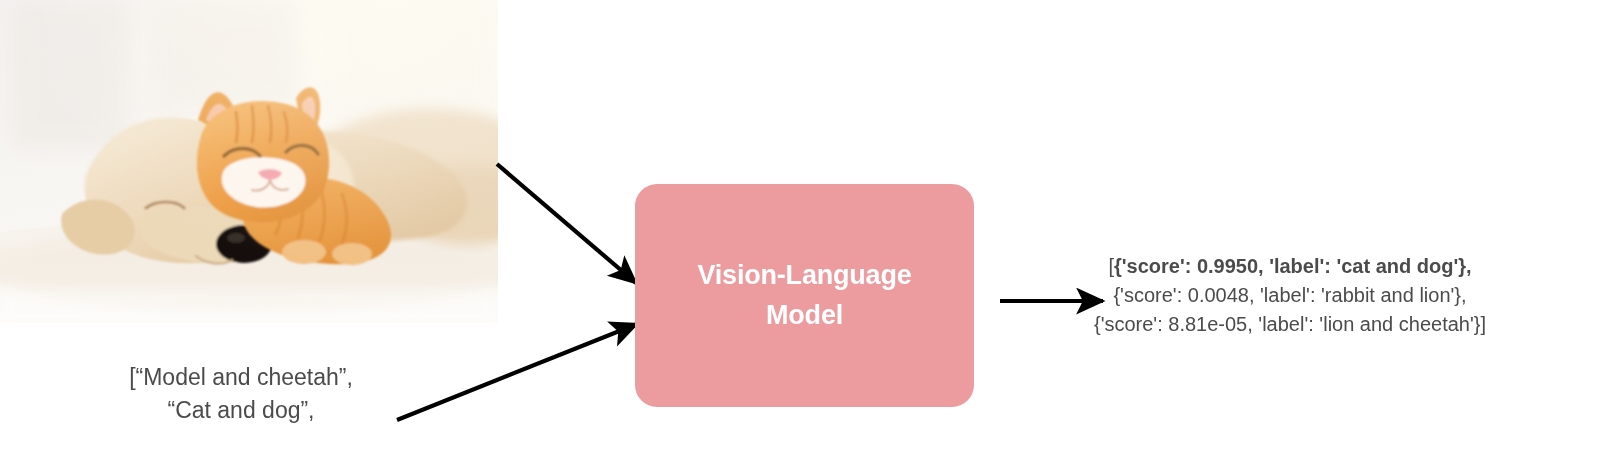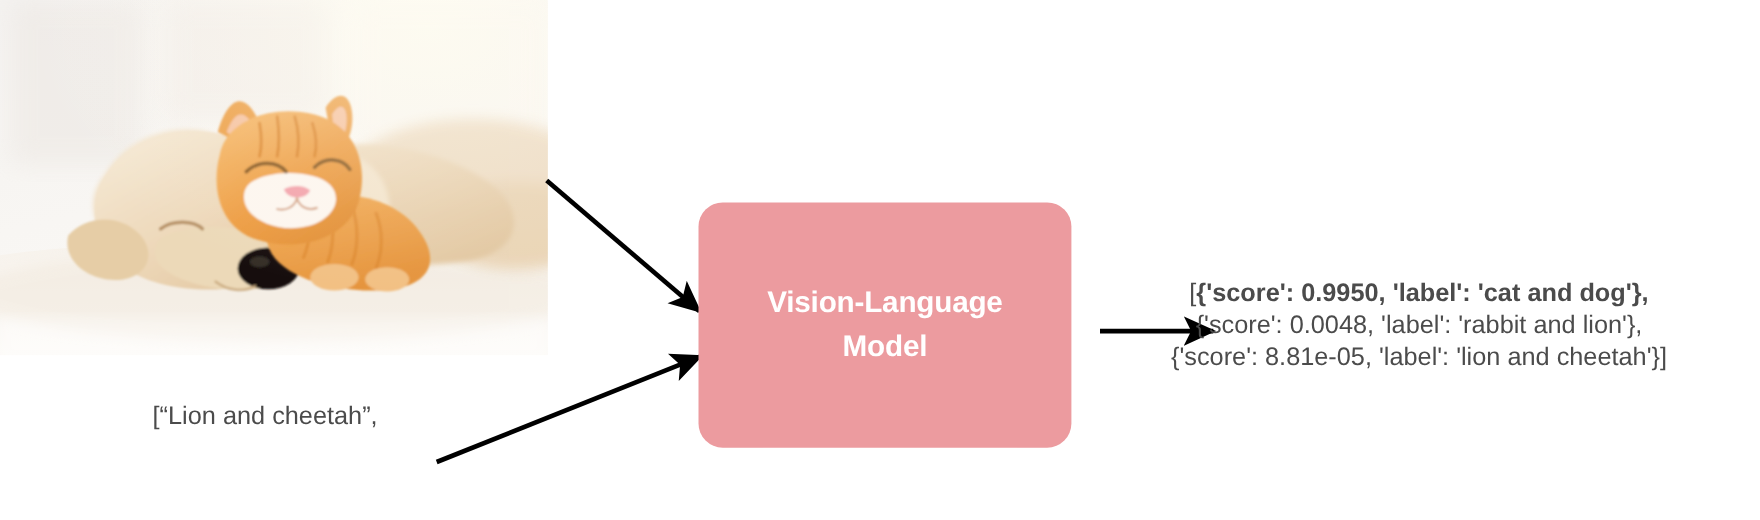--- a/index.html
+++ b/index.html
@@ -75,21 +75,21 @@
   #prompt-text .line { white-space: pre; }
 
   
   #output-text {
     position: absolute;
     left: 1020px;
     top: 252px;
     width: 540px;
     text-align: center;
     color: #4b4b4b;
-    font-size: 23px;
+    font-size: 20px;
     line-height: 29px;
   }
   #output-text .line { white-space: pre; }
   #output-text .line.top { font-weight: bold; }
   #output-text .bracket { font-weight: normal; }
 </style>
 </head>
 <body>
 
 <div id="canvas">
@@ -255,21 +255,22 @@
     <line x1="397" y1="420" x2="637" y2="324" stroke="#000000" stroke-width="4.2" marker-end="url(#ah)"></line>
     <line x1="1000" y1="301" x2="1103" y2="301" stroke="#000000" stroke-width="4.2" marker-end="url(#ah)"></line>
   </svg>
 
   <div id="model-box" style="background: rgb(236, 155, 159);">
     <div id="model-box-label">Vision-Language
 Model</div>
   </div>
 
   <div id="prompt-text">
-    <div class="line">[“Lion and cheetah”,</div>
+    <div class="line">[“Model and cheetah”,</div>
+    <div class="line">“Cat and dog”,</div>
   </div>
 
   <div id="output-text">
     <div class="line top"><span class="bracket">[</span><span>{'score': 0.9950, 'label': 'cat and dog'},</span></div>
     <div class="line">{'score': 0.0048, 'label': 'rabbit and lion'},</div>
     <div class="line">{'score': 8.81e-05, 'label': 'lion and cheetah'}]</div>
   </div>
 
 </div>
 

